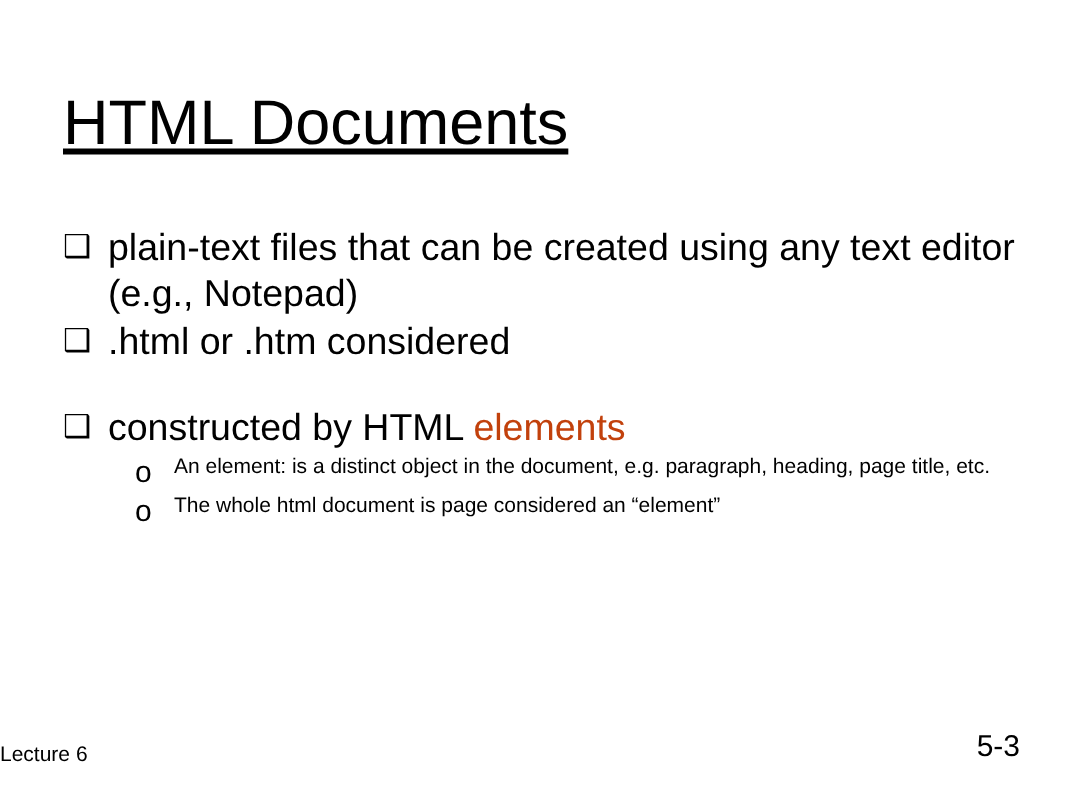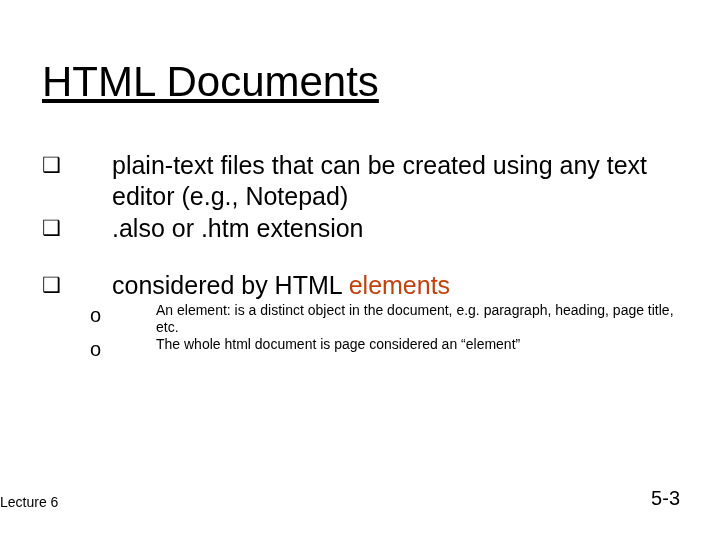--- a/index.html
+++ b/index.html
@@ -39,21 +39,20 @@
     margin-bottom: 2px;
   }
   .bullet1 {
     width: 30px;
     flex: 0 0 30px;
     font-size: 21px;
     line-height: 1.4;
   }
   .txt {
     flex: 1 1 auto;
-    margin-left: 40px;
   }
   .gap {
     height: 24px;
   }
   .sub {
     margin-left: 48px;
   }
   .sub .item {
     margin-bottom: 0px;
   }
@@ -94,29 +93,29 @@
 
   <div class="content">
 
     <div class="item">
       <div class="bullet1">❑</div>
       <div class="txt">plain-text files that can be created using any text editor (e.g., Notepad)</div>
     </div>
 
     <div class="item">
       <div class="bullet1">❑</div>
-      <div class="txt">.also or .htm extension</div>
+      <div class="txt">.html or .htm considered</div>
     </div>
 
     <div class="gap"></div>
 
     <div class="item">
       <div class="bullet1">❑</div>
       <div class="txt">
-        <span>considered by HTML </span><span class="red">elements</span>
+        <span>constructed by HTML </span><span class="red">elements</span>
       </div>
     </div>
 
     <div class="sub">
       <div class="item">
         <div class="bullet2">o</div>
         <div class="txt">An element: is a distinct object in the document, e.g. paragraph, heading, page title, etc.</div>
       </div>
       <div class="item">
         <div class="bullet2">o</div>

